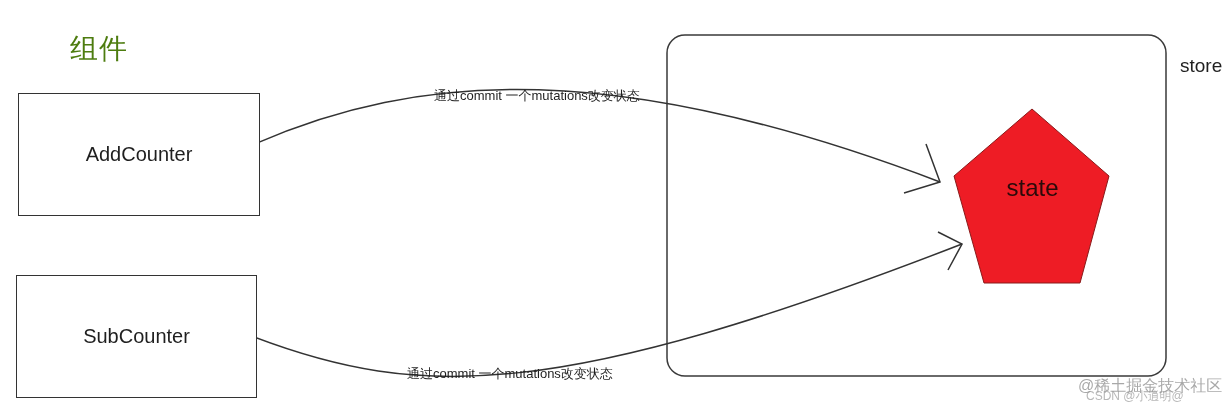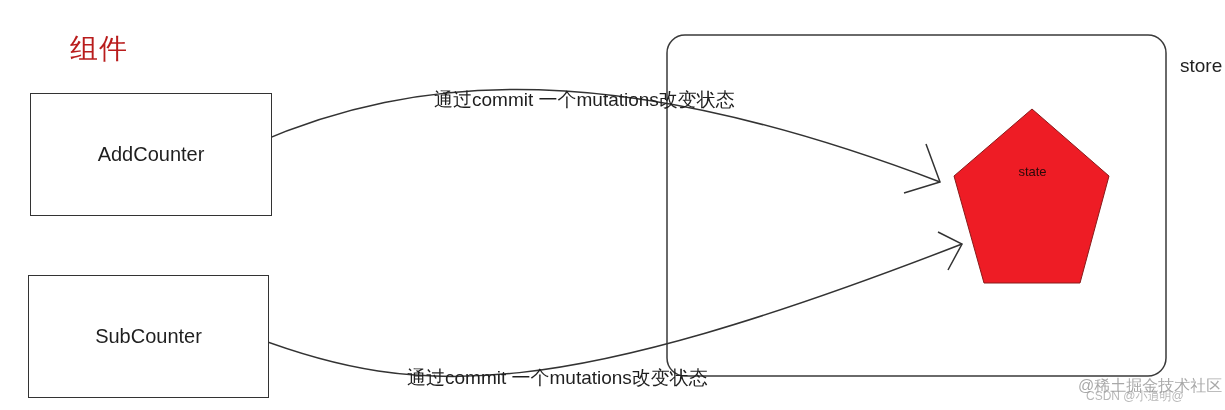--- a/index.html
+++ b/index.html
@@ -5,34 +5,34 @@
   html, body { margin: 0; padding: 0; }
   body {
     width: 1225px; height: 410px; position: relative; overflow: hidden;
     background: #ffffff;
     font-family: "Liberation Sans", "DejaVu Sans", sans-serif;
     color: #222222;
   }
   .abs { position: absolute; }
   #diagram-svg { position: absolute; left: 0; top: 0; }
   .title-label {
-    left: 70px; top: 30px; font-size: 28px; color: #b91c1c; letter-spacing: 1px;
+    left: 70px; top: 30px; font-size: 28px; color: #4d7c0f; letter-spacing: 1px;
   }
   .comp-box {
     border: 1.5px solid #333333; background: #ffffff; box-sizing: border-box;
     display: flex; align-items: center; justify-content: center;
-    font-size: 20px; color: #1f1f1f; margin-left: 12px;
+    font-size: 20px; color: #1f1f1f;
   }
   .edge-label {
-    font-size: 19px; color: #1f1f1f; white-space: nowrap; background: transparent;
+    font-size: 13px; color: #1f1f1f; white-space: nowrap; background: transparent;
   }
   .store-label { left: 1180px; top: 26px; font-size: 19px; color: #1f1f1f; margin-top: 29px; }
   .state-label {
-    left: 995px; top: 164px; width: 75px; text-align: center;
-    font-size: 13px; color: #2a0a0a;
+    left: 995px; top: 174px; width: 75px; text-align: center;
+    font-size: 24px; color: #2a0a0a;
   }
   .watermark {
     font-size: 16px; color: #9a9a9a; white-space: nowrap; opacity: 0.85;
   }
 </style>
 </head>
 <body>
 
 <svg id="diagram-svg" width="1225" height="410" viewBox="0 0 1225 410">
 

